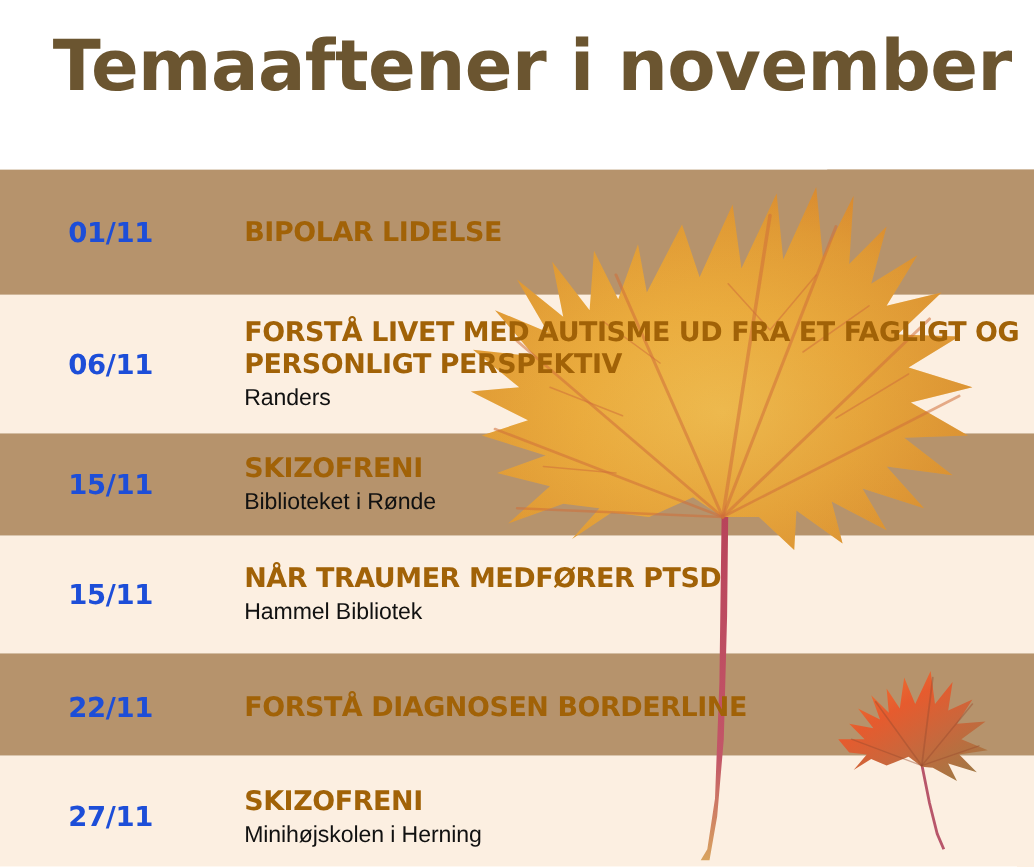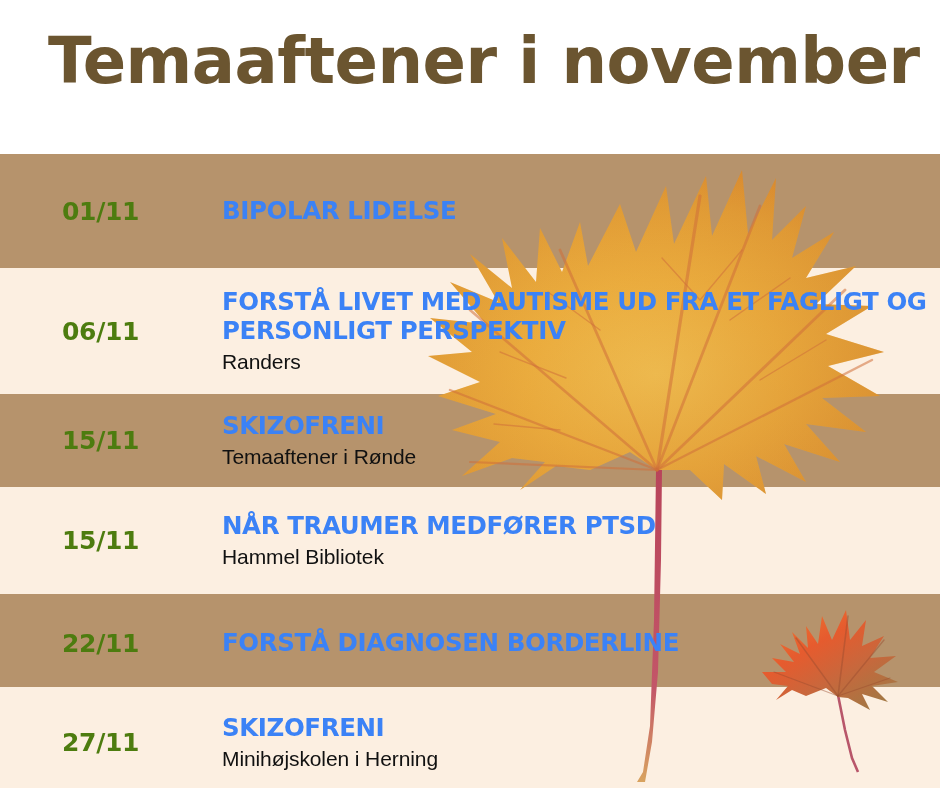--- a/index.html
+++ b/index.html
@@ -59,36 +59,36 @@
     display: flex;
     align-items: center;
   }
   .date {
     position: absolute;
     left: 62px;
     width: 150px;
     font-family: "DejaVu Sans", sans-serif;
     font-weight: 700;
     font-size: 25px;
-    color: #4d7c0f;
+    color: #1d4ed8;
     letter-spacing: -0.3px;
     white-space: nowrap;
   }
   .textcol {
     position: absolute;
     left: 222px;
     right: 10px;
   }
   .ev-title {
     font-family: "DejaVu Sans", sans-serif;
     font-weight: 700;
     font-size: 24.5px;
     line-height: 1.22;
     letter-spacing: -0.4px;
-    color: #3b82f6;
+    color: #a16207;
     margin: 0;
   }
   .ev-venue {
     font-family: "Liberation Sans", sans-serif;
     font-weight: 400;
     font-size: 21px;
     line-height: 1.25;
     color: #111111;
     margin: 3px 0 0 0;
     letter-spacing: -0.1px;
@@ -236,21 +236,21 @@
         <div class="ev-venue">Randers</div>
       </div>
     </div>
   </div>
 
   <div class="row above-leaf" style="top:394px;height:93px;">
     <div class="row-inner">
       <div class="date">15/11</div>
       <div class="textcol">
         <div class="ev-title">SKIZOFRENI</div>
-        <div class="ev-venue">Temaaftener i Rønde</div>
+        <div class="ev-venue">Biblioteket i Rønde</div>
       </div>
     </div>
   </div>
 
   <div class="row above-leaf" style="top:487px;height:107px;">
     <div class="row-inner">
       <div class="date">15/11</div>
       <div class="textcol">
         <div class="ev-title">NÅR TRAUMER MEDFØRER PTSD</div>
         <div class="ev-venue">Hammel Bibliotek</div>

